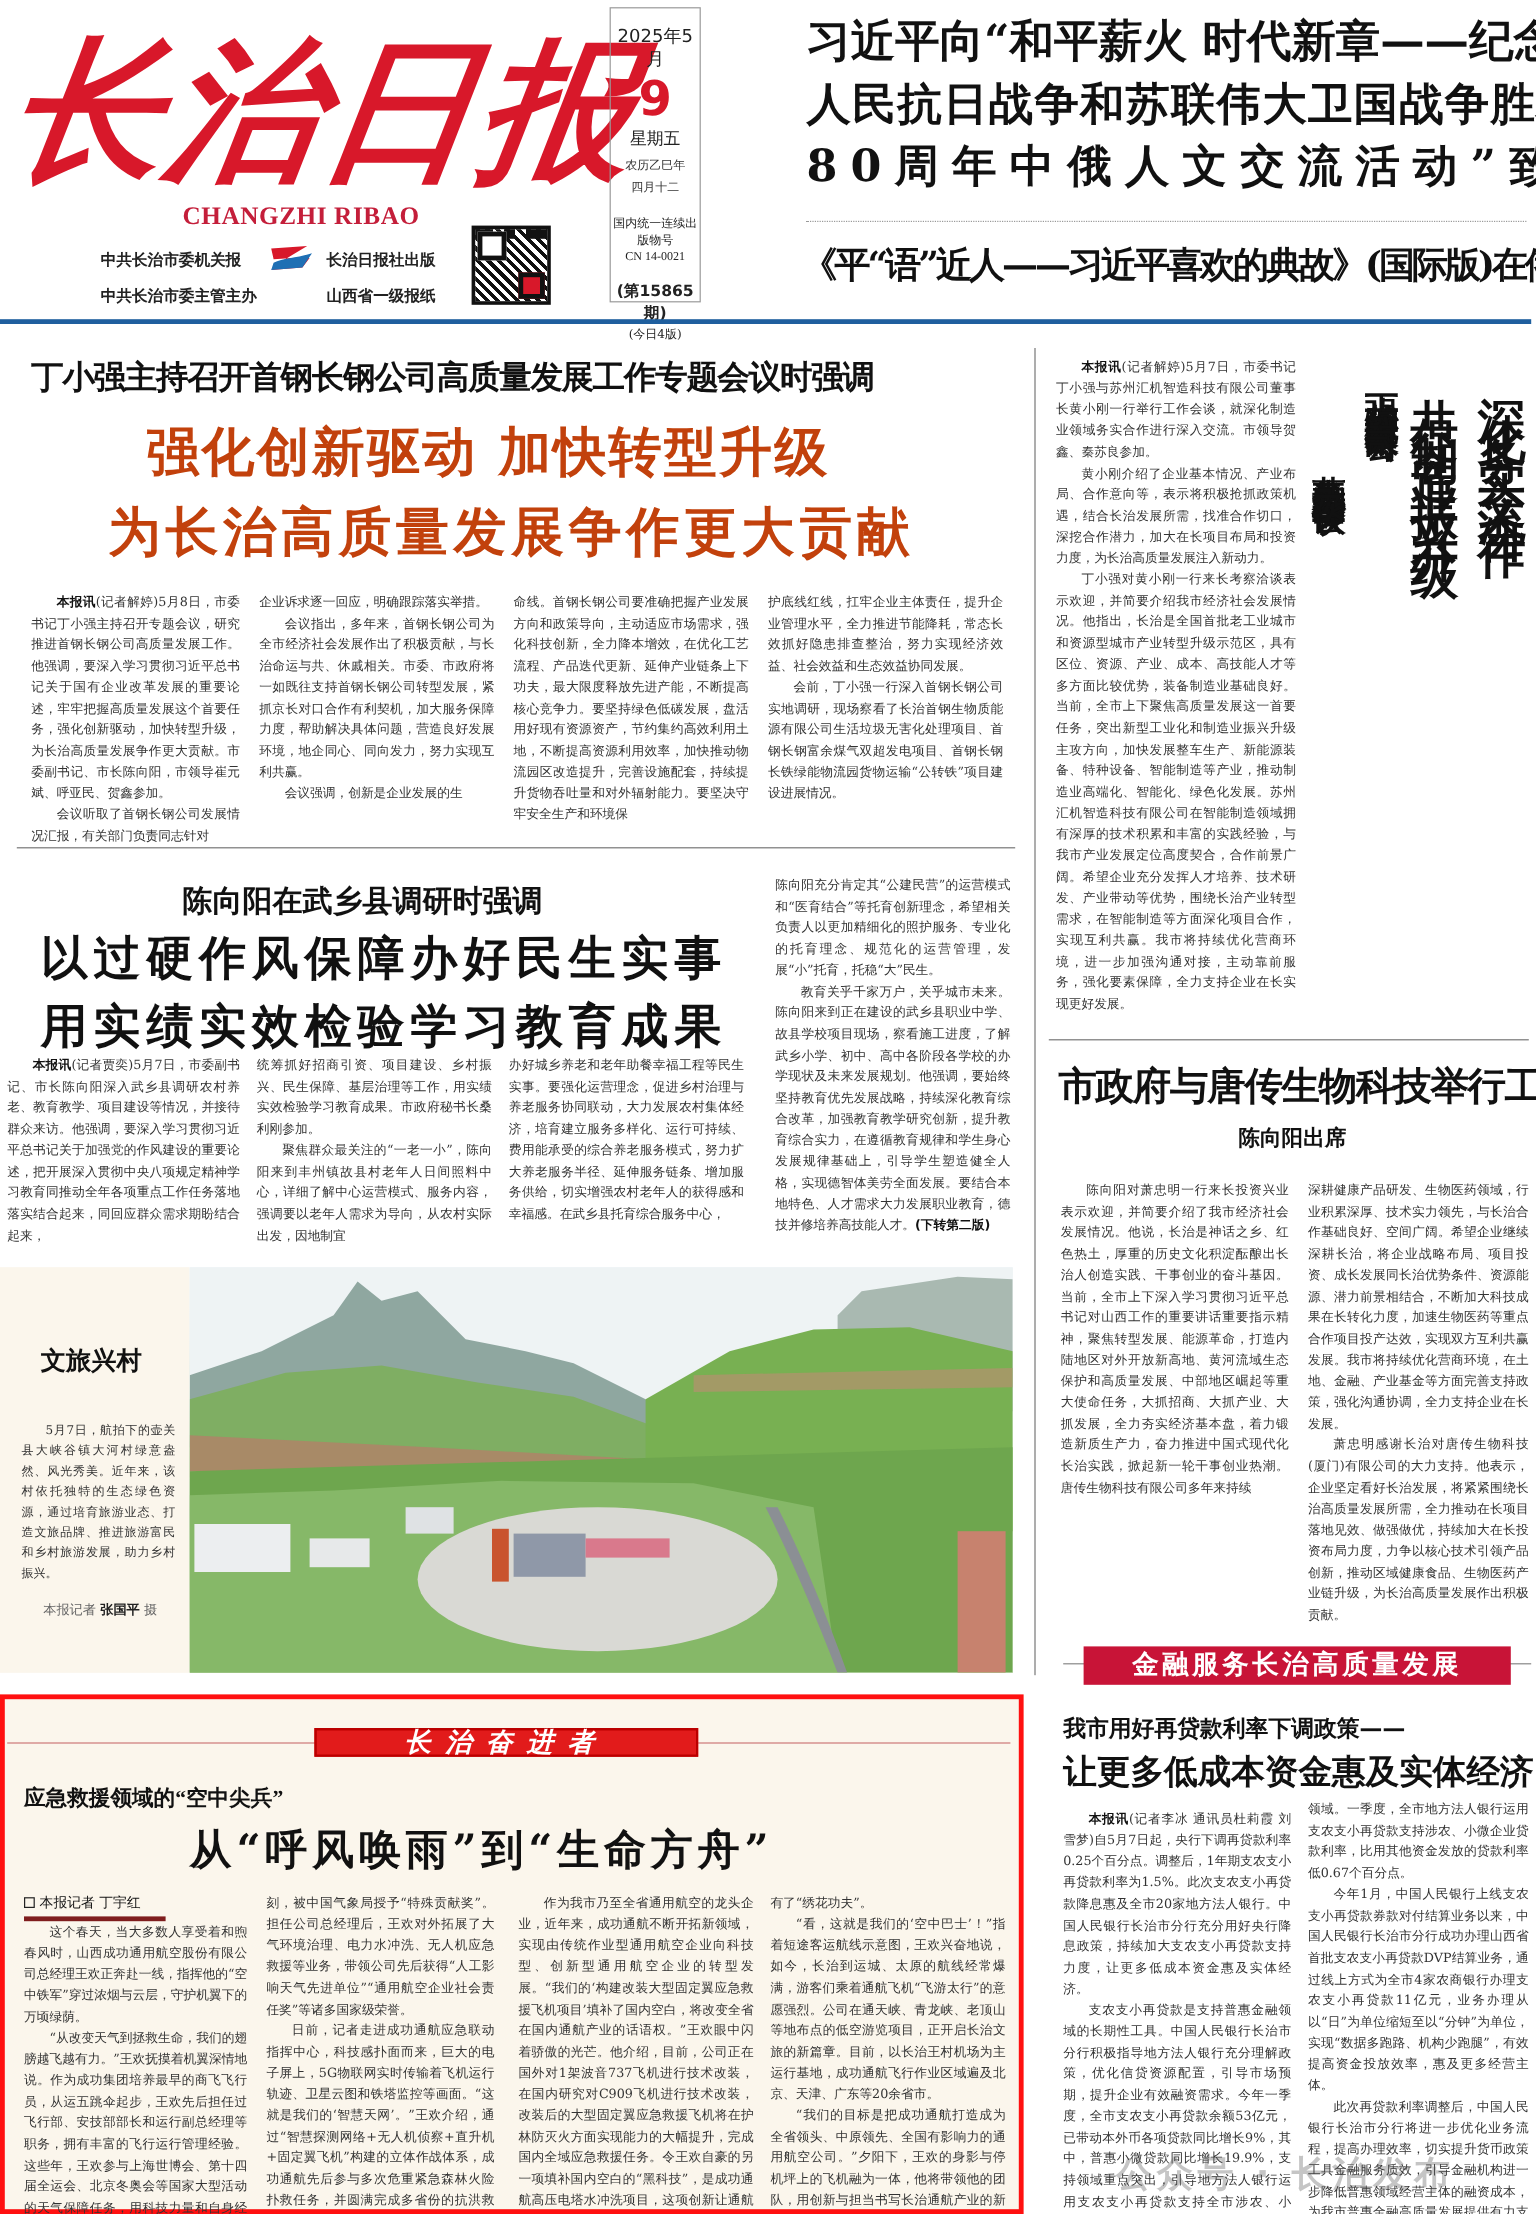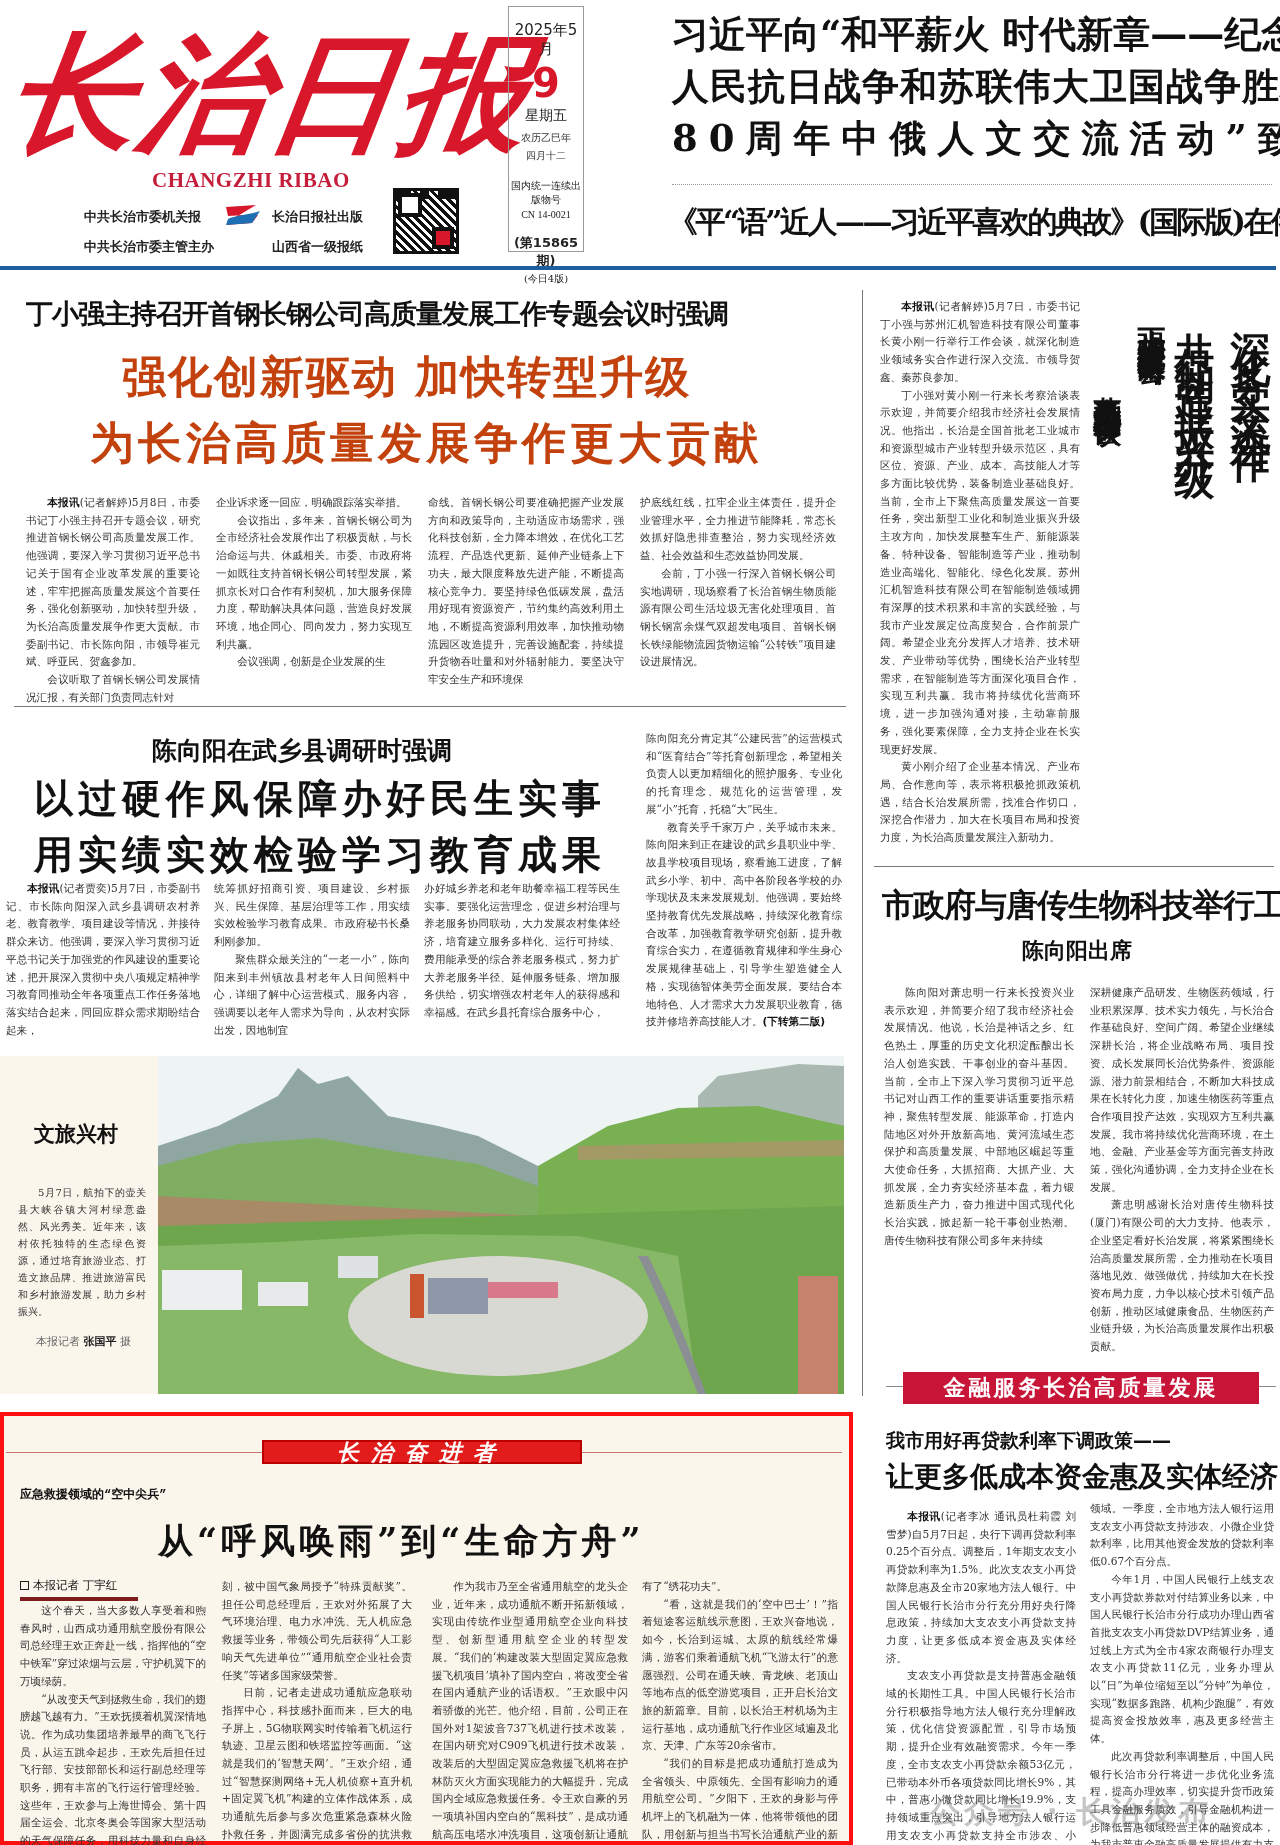--- a/index.html
+++ b/index.html
@@ -78,42 +78,42 @@
   .s2-kicker { left: 152px; top: 734px; font-family: "DejaVu Sans", sans-serif; font-size: 25px; font-weight: bold; white-space: nowrap; }
   .s2-h1 { left: 34px; top: 772px; font-size: 39px; font-weight: bold; letter-spacing: 5px; white-space: nowrap; }
   .s2-h2 { left: 34px; top: 828px; font-size: 39px; font-weight: bold; letter-spacing: 5px; white-space: nowrap; }
   .s2-c1 { left: 6px; top: 880px; width: 194px; }
   .s2-c2 { left: 214px; top: 880px; width: 196px; }
   .s2-c3 { left: 424px; top: 880px; width: 196px; }
   .s2-c4 { left: 646px; top: 730px; width: 196px; }
 
   
   .r2-head { left: 882px; top: 884px; width: 390px; font-size: 32px; font-weight: bold; white-space: nowrap; letter-spacing: -1px; }
-  .r2-sub { left: 882px; top: 936px; width: 390px; text-align: center; font-family: Liberation Serif, serif; font-size: 22px; font-weight: bold; }
+  .r2-sub { left: 882px; top: 936px; width: 390px; text-align: center; font-family: Liberation Serif, serif; font-size: 18px; font-weight: bold; }
   .r2-c1 { left: 884px; top: 984px; width: 190px; }
   .r2-c2 { left: 1090px; top: 984px; width: 184px; }
 
   
   .photo-panel { left: 0; top: 1056px; width: 158px; height: 338px; background: #fbf6ec; }
   .photo-title { left: 34px; top: 1120px; font-family: "DejaVu Sans", sans-serif; font-size: 21px; font-weight: bold; }
   .photo-cap { left: 18px; top: 1184px; width: 128px; font-family: "DejaVu Serif", serif; font-size: 10px; line-height: 17px; color:#333; text-align: justify; }
   .photo-cap p { text-indent: 2em; }
   .photo-credit { left: 36px; top: 1334px; font-family: "DejaVu Sans", sans-serif; font-size: 11px; color: #666; }
   .photo-credit b { color: #222; }
   .photo { left: 158px; top: 1056px; width: 686px; height: 338px; overflow: hidden;
     background: linear-gradient(180deg, #eef3f5 0%, #e6eef0 18%, #cfe3d6 30%, #9ec98a 45%, #6fae52 60%, #8cbc6a 80%, #a8cc8a 100%); }
   .photo svg { width: 100%; height: 100%; display: block; }
 
   
   .feature { left: 0; top: 1412px; width: 853px; height: 433px; border: 4px solid #ff1010; background: #fbf6ec; }
   .feat-rule { left: 6px; top: 1452px; width: 836px; height: 1px; background: #c77; }
   .feat-badge { left: 262px; top: 1440px; width: 320px; height: 24px; background: #e21b1b;
     color: #fff; font-family: "DejaVu Serif", serif; font-weight: bold; font-style: italic; font-size: 22px;
     text-align: center; line-height: 24px; letter-spacing: 12px; box-shadow: inset 0 0 0 2px #b00; }
-  .feat-kicker { left: 20px; top: 1486px; font-family: Liberation Mono, monospace; font-size: 12px; font-weight: bold; white-space: nowrap; }
+  .feat-kicker { left: 20px; top: 1486px; font-family: Liberation Serif, serif; font-size: 18px; font-weight: bold; white-space: nowrap; }
   .feat-head { left: 158px; top: 1518px; font-size: 35px; font-weight: bold; letter-spacing: 4px; white-space: nowrap; font-family: "DejaVu Serif", serif; }
   .feat-byline { left: 20px; top: 1578px; width: 118px; padding-bottom: 4px; border-bottom: 4px solid #7f1d1d;
     font-family: "DejaVu Sans", sans-serif; font-size: 11.5px; font-weight: normal; white-space: nowrap; }
   .feat-byline .box { display: inline-block; width: 9px; height: 9px; border: 1px solid #222; margin-right: 4px; vertical-align: -1px; }
   .f-c1 { left: 20px; top: 1602px; width: 186px; }
   .f-c2 { left: 222px; top: 1578px; width: 190px; }
   .f-c3 { left: 432px; top: 1578px; width: 196px; }
   .f-c4 { left: 642px; top: 1578px; width: 196px; }
 
   
@@ -184,22 +184,22 @@
 <div class="abs col s1-c4">
   <p class="noind">护底线红线，扛牢企业主体责任，提升企业管理水平，全力推进节能降耗，常态长效抓好隐患排查整治，努力实现经济效益、社会效益和生态效益协同发展。</p>
   <p>会前，丁小强一行深入首钢长钢公司实地调研，现场察看了长治首钢生物质能源有限公司生活垃圾无害化处理项目、首钢长钢富余煤气双超发电项目、首钢长钢长铁绿能物流园货物运输“公转铁”项目建设进展情况。</p>
 </div>
 
 <div class="abs rule-v" style="left:862px;top:290px;height:1106px;"></div>
 <div class="abs rule-h" style="left:14px;top:706px;width:832px;"></div>
 
 <div class="abs col r1-body">
   <p><b>本报讯</b><span>(记者解婷)</span><span>5月7日，市委书记丁小强与苏州汇机智造科技有限公司董事长黄小刚一行举行工作会谈，就深化制造业领域务实合作进行深入交流。市领导贺鑫、秦苏良参加。</span></p>
+  <p>黄小刚介绍了企业基本情况、产业布局、合作意向等，表示将积极抢抓政策机遇，结合长治发展所需，找准合作切口，深挖合作潜力，加大在长项目布局和投资力度，为长治高质量发展注入新动力。</p>
   <p>丁小强对黄小刚一行来长考察洽谈表示欢迎，并简要介绍我市经济社会发展情况。他指出，长治是全国首批老工业城市和资源型城市产业转型升级示范区，具有区位、资源、产业、成本、高技能人才等多方面比较优势，装备制造业基础良好。当前，全市上下聚焦高质量发展这一首要任务，突出新型工业化和制造业振兴升级主攻方向，加快发展整车生产、新能源装备、特种设备、智能制造等产业，推动制造业高端化、智能化、绿色化发展。苏州汇机智造科技有限公司在智能制造领域拥有深厚的技术积累和丰富的实践经验，与我市产业发展定位高度契合，合作前景广阔。希望企业充分发挥人才培养、技术研发、产业带动等优势，围绕长治产业转型需求，在智能制造等方面深化项目合作，实现互利共赢。我市将持续优化营商环境，进一步加强沟通对接，主动靠前服务，强化要素保障，全力支持企业在长实现更好发展。</p>
-  <p>黄小刚介绍了企业基本情况、产业布局、合作意向等，表示将积极抢抓政策机遇，结合长治发展所需，找准合作切口，深挖合作潜力，加大在长项目布局和投资力度，为长治高质量发展注入新动力。</p>
 </div>
 <div class="abs vert r1-vh1">深化务实交流合作</div>
 <div class="abs vert r1-vh2">共促制造业振兴升级</div>
 <div class="abs vert r1-vh3">丁小强与苏州汇机智造科技有限公司</div>
 <div class="abs vert r1-vh4">董事长黄小刚举行工作会谈</div>
 
 <div class="abs s2-kicker">陈向阳在武乡县调研时强调</div>
 <div class="abs s2-h1">以过硬作风保障办好民生实事</div>
 <div class="abs s2-h2">用实绩实效检验学习教育成果</div>
 

